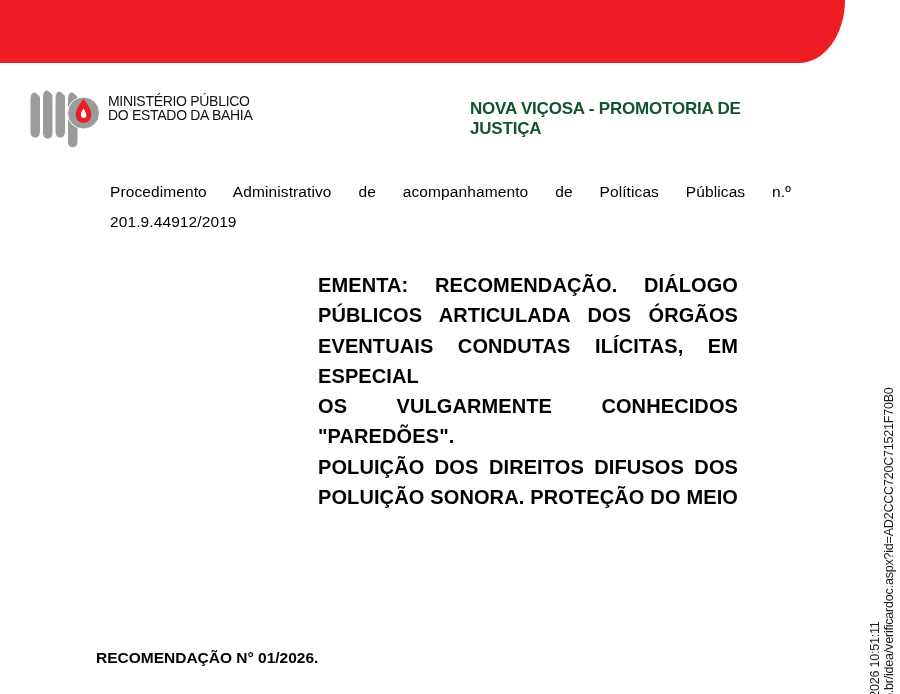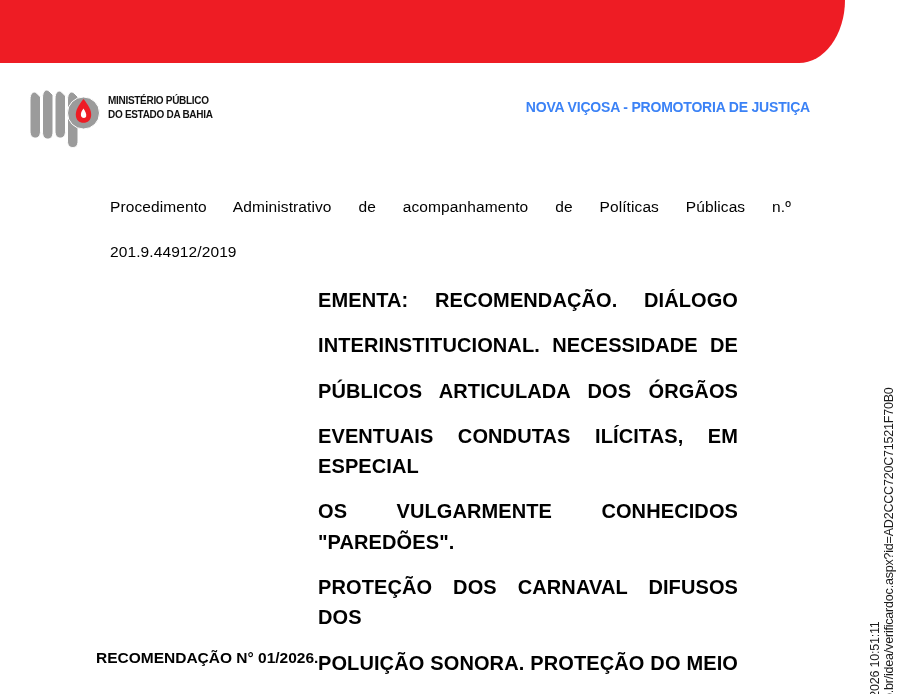--- a/index.html
+++ b/index.html
@@ -17,43 +17,43 @@
     position: absolute; left: 0; top: 0;
     width: 845px; height: 63px;
     background: #ee1c24;
     border-bottom-right-radius: 46px 63px;
   }
 
   .letterhead { position: absolute; left: 0; top: 0; width: 100%; }
   .logo-svg { position: absolute; left: 28px; top: 86px; }
   .org {
     position: absolute; left: 108px; top: 94px;
-    font-weight: bold; font-size: 10px; line-height: 14px;
+    font-weight: normal; font-size: 14px; line-height: 14px;
     letter-spacing: -0.3px; color: #111;
   }
   .office {
     position: absolute; left: 470px; top: 99px; width: 340px;
-    text-align: right;
-    font-weight: bold; font-size: 14px; letter-spacing: -0.2px;
-    color: #3b82f6;
+    text-align: left;
+    font-weight: bold; font-size: 17px; letter-spacing: -0.2px;
+    color: #14532d;
   }
 
   .procedure {
     position: absolute; left: 110px; top: 177px; width: 681px;
     font-size: 15.5px; line-height: 30px;
     letter-spacing: 0.1px;
   }
 
   .ementa {
     position: absolute; left: 318px; top: 270px; width: 420px;
     font-weight: bold; font-size: 20px; line-height: 30.3px;
     letter-spacing: 0.1px;
   }
 
-  .jline { text-align: justify; text-align-last: justify; margin-top: 15px; }
+  .jline { text-align: justify; text-align-last: justify; }
   .jline-last { text-align: justify; text-align-last: left; }
 
   .rec-title {
     position: absolute; left: 96px; top: 649px;
     font-weight: bold; font-size: 15.5px;
   }
 
   .vertical-note {
     position: absolute; left: 896px; bottom: -6px;
     transform-origin: 0 100%;
@@ -91,25 +91,24 @@
     <div class="office">NOVA VIÇOSA - PROMOTORIA DE JUSTIÇA</div>
   </div>
 
   <div class="procedure">
       <div class="jline">Procedimento Administrativo de acompanhamento de Políticas Públicas n.º</div>
       <div class="jline jline-last">201.9.44912/2019</div>
     </div>
 
   <div class="ementa">
       <div class="jline">EMENTA: RECOMENDAÇÃO. DIÁLOGO</div>
-      <div class="jline">INTERINSTITUCIONAL. NECESSIDADE DE</div>
       <div class="jline">PÚBLICOS ARTICULADA DOS ÓRGÃOS</div>
       <div class="jline">EVENTUAIS CONDUTAS ILÍCITAS, EM ESPECIAL</div>
       <div class="jline">OS VULGARMENTE CONHECIDOS "PAREDÕES".</div>
-      <div class="jline">PROTEÇÃO DOS CARNAVAL DIFUSOS DOS</div>
+      <div class="jline">POLUIÇÃO DOS DIREITOS DIFUSOS DOS</div>
       <div class="jline">POLUIÇÃO SONORA. PROTEÇÃO DO MEIO</div>
     </div>
 
   <div class="rec-title">RECOMENDAÇÃO N° 01/2026.</div>
 
   <div class="vertical-note">
     <div>'2026 10:51:11</div>
     <div>p.br/idea/verificardoc.aspx?id=AD2CCC720C71521F70B0</div>
   </div>
 

